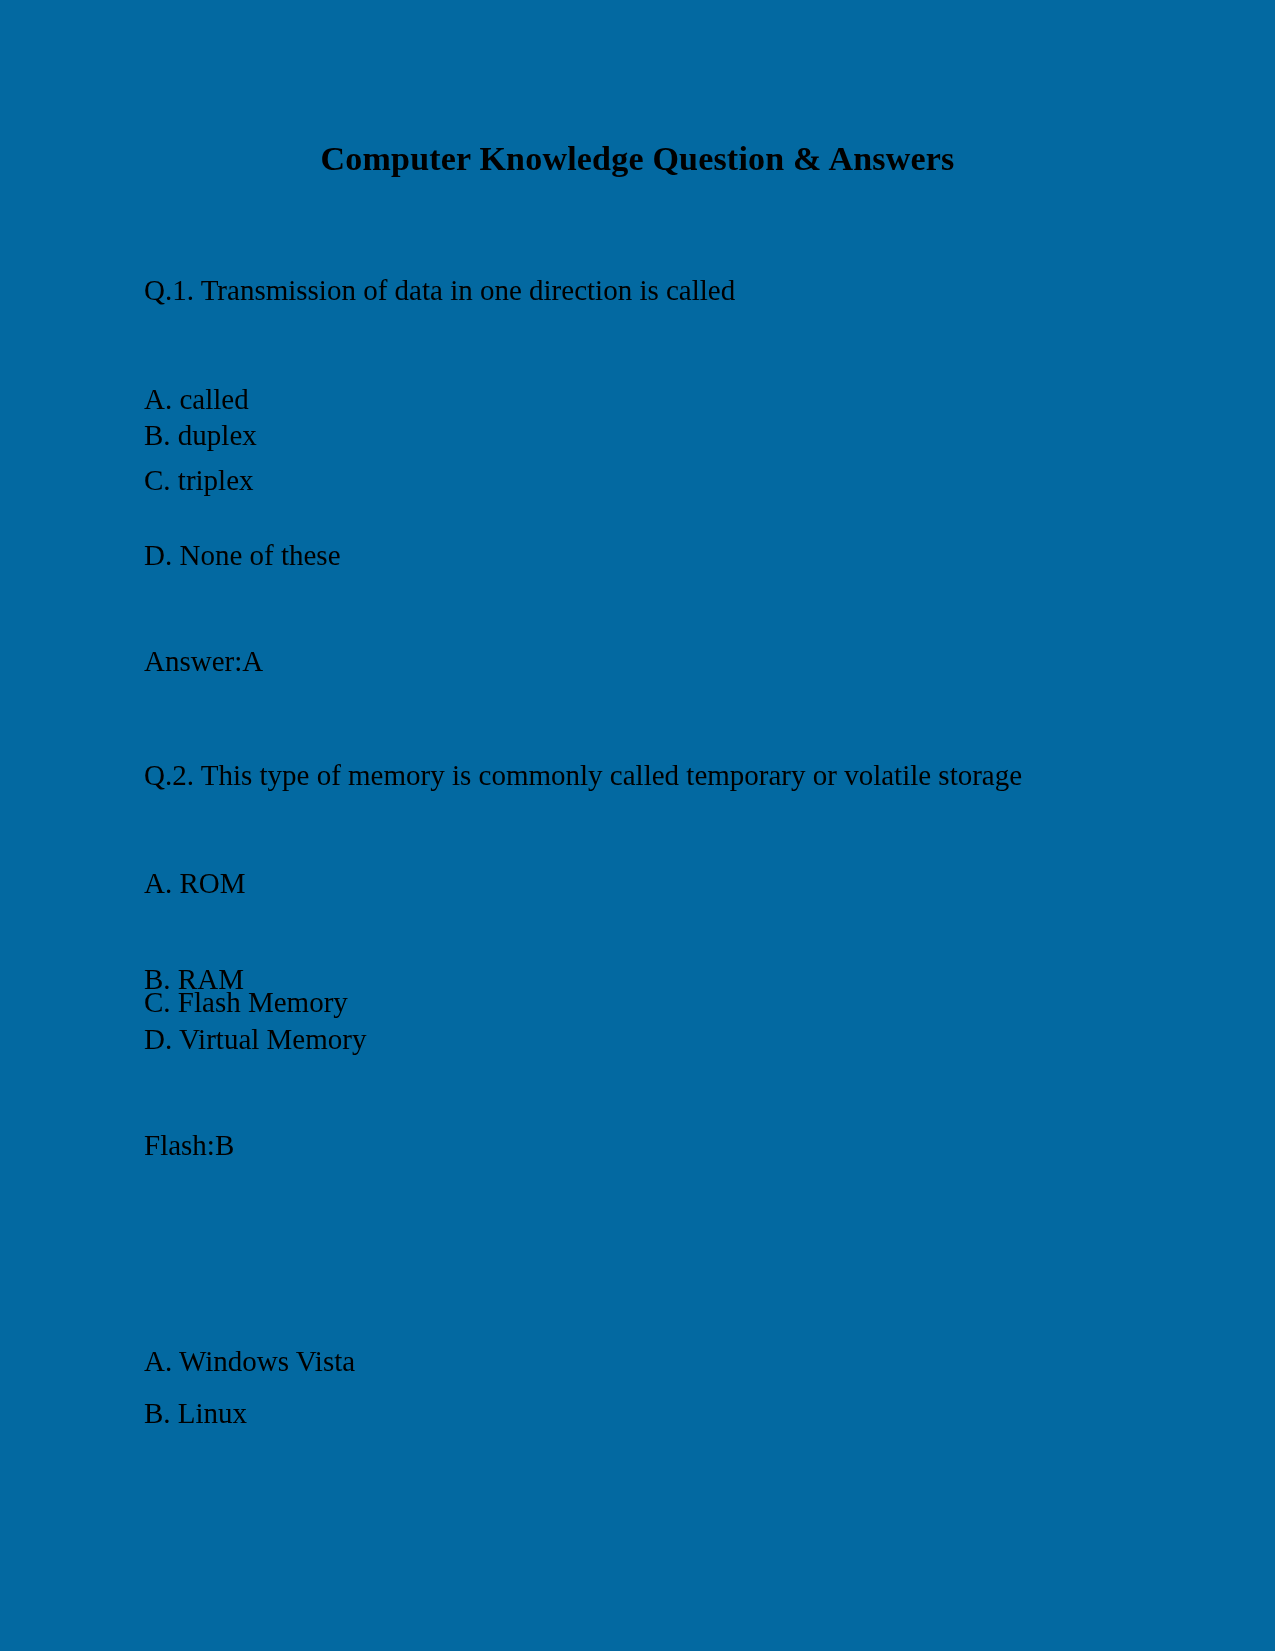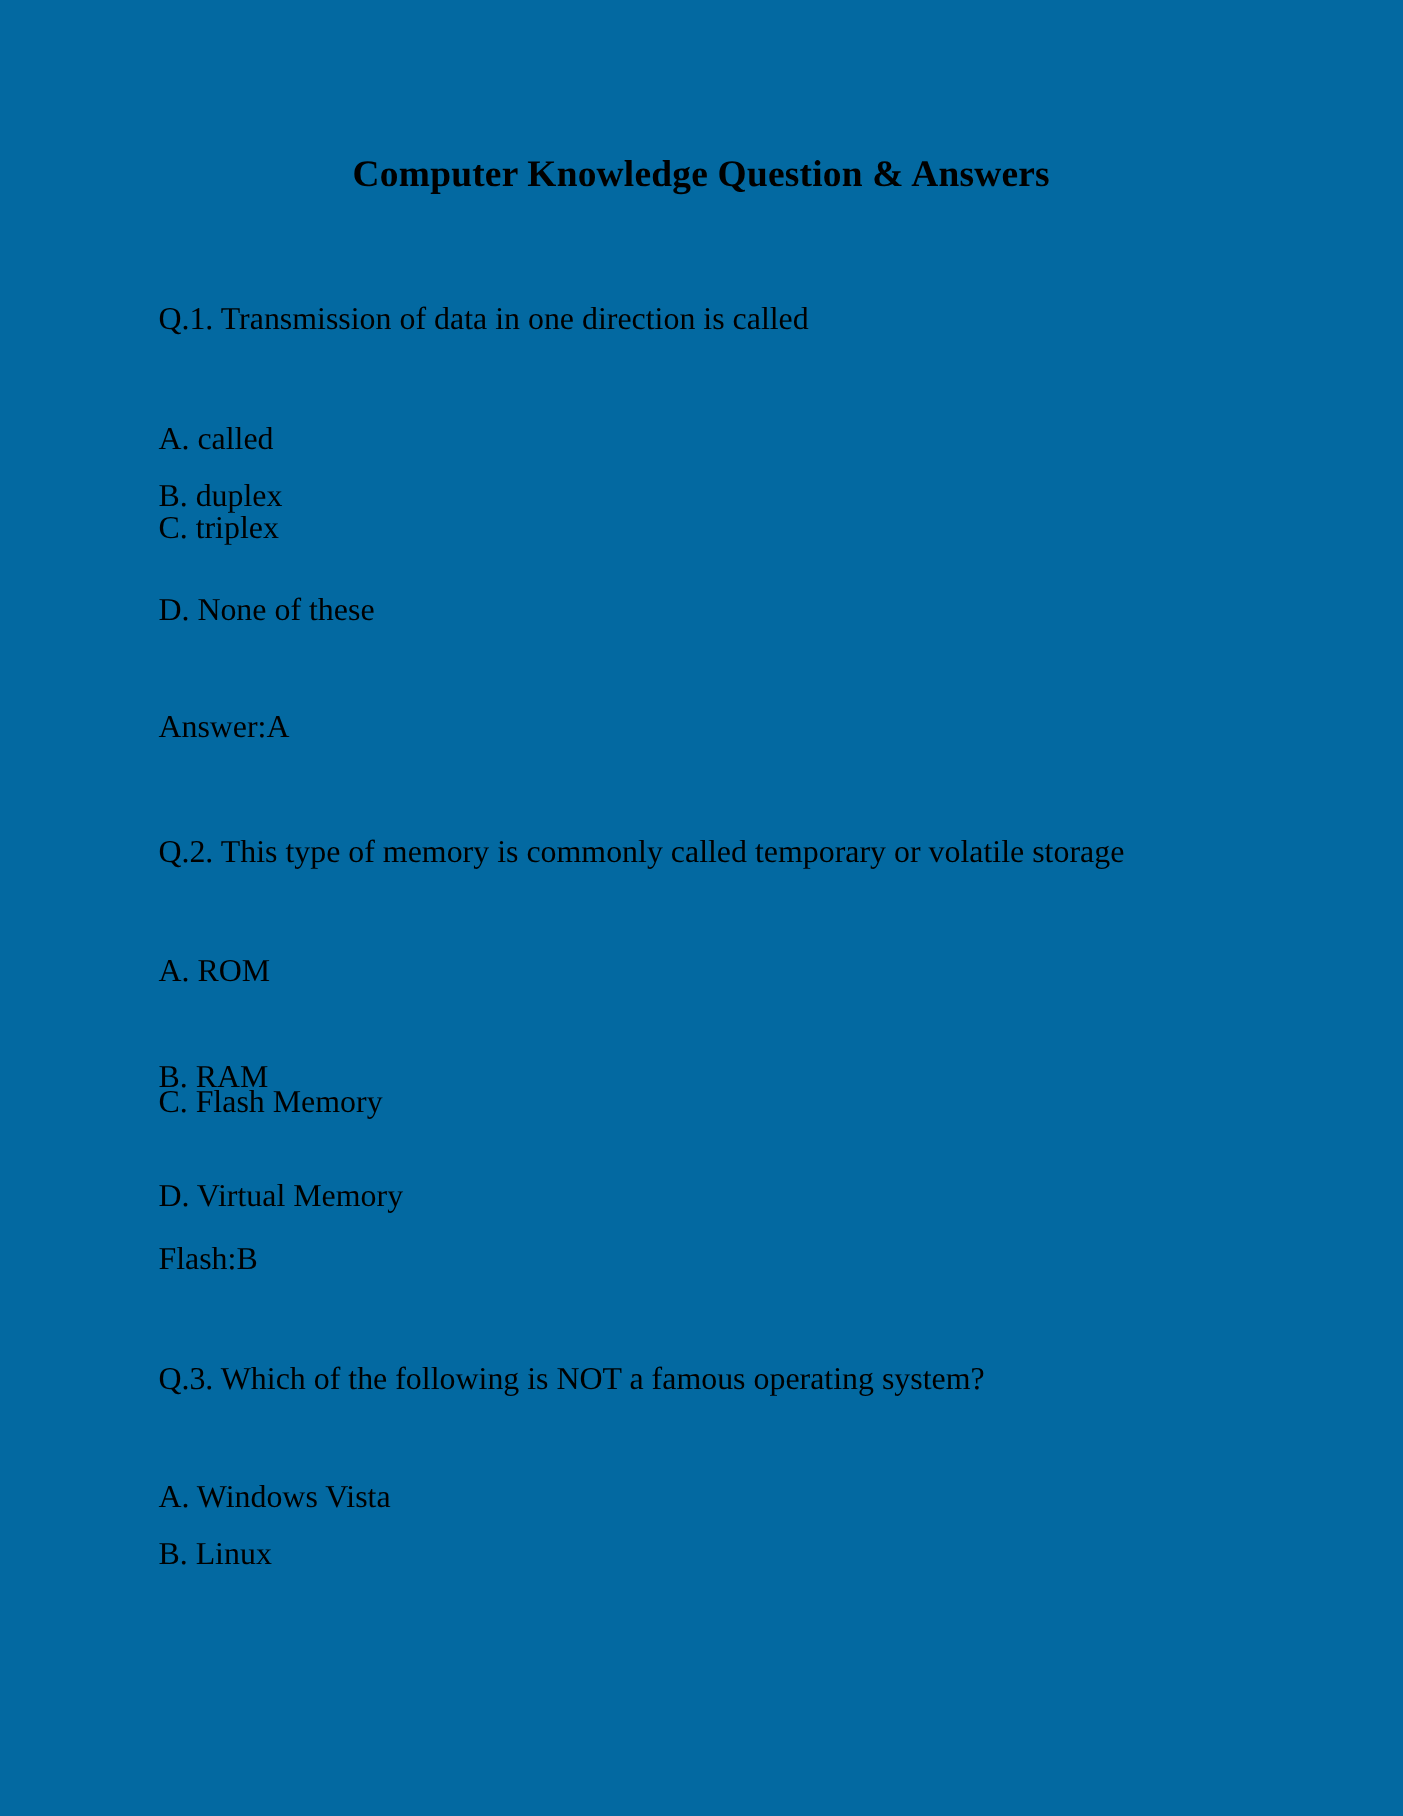--- a/index.html
+++ b/index.html
@@ -30,29 +30,29 @@
   .line {
     position: absolute;
     left: 144px;
     font-size: 29px;
     line-height: 30px;
     white-space: nowrap;
   }
   
   .q1      { top: 275px; }
   .q1-a    { top: 384px; }
-  .q1-b    { top: 436px; }
+  .q1-b    { top: 420px; }
   .q1-c    { top: 465px; }
   .q1-d    { top: 540px; }
   .ans1    { top: 646px; }
   .q2      { top: 760px; }
   .q2-a    { top: 868px; }
   .q2-b    { top: 920px; margin-top: 44px; }
   .q2-c    { top: 972px; margin-top: 15px; }
-  .q2-d    { top: 1072px; text-align: right; }
+  .q2-d    { top: 1024px; text-align: right; }
   .ans2    { top: 1130px; }
   .q3      { top: 1239px; }
   .q3-a    { top: 1346px; }
   .q3-b    { top: 1398px; }
 </style>
 </head>
 <body>
 
 <div class="page">
 
@@ -65,17 +65,16 @@
   <div class="line q1-d">D. None of these</div>
   <div class="line ans1">Answer:A</div>
 
   <div class="line q2">Q.2. This type of memory is commonly called temporary or volatile storage</div>
   <div class="line q2-a">A. ROM</div>
   <div class="line q2-b">B. RAM</div>
   <div class="line q2-c">C. Flash Memory</div>
   <div class="line q2-d">D. Virtual Memory</div>
   <div class="line ans2">Flash:B</div>
 
-  <div class="line q3">Q.3. Which of the following is NOT a famous operating system?</div>
   <div class="line q3-a">A. Windows Vista</div>
   <div class="line q3-b">B. Linux</div>
 
 </div>
 
 </body></html>

